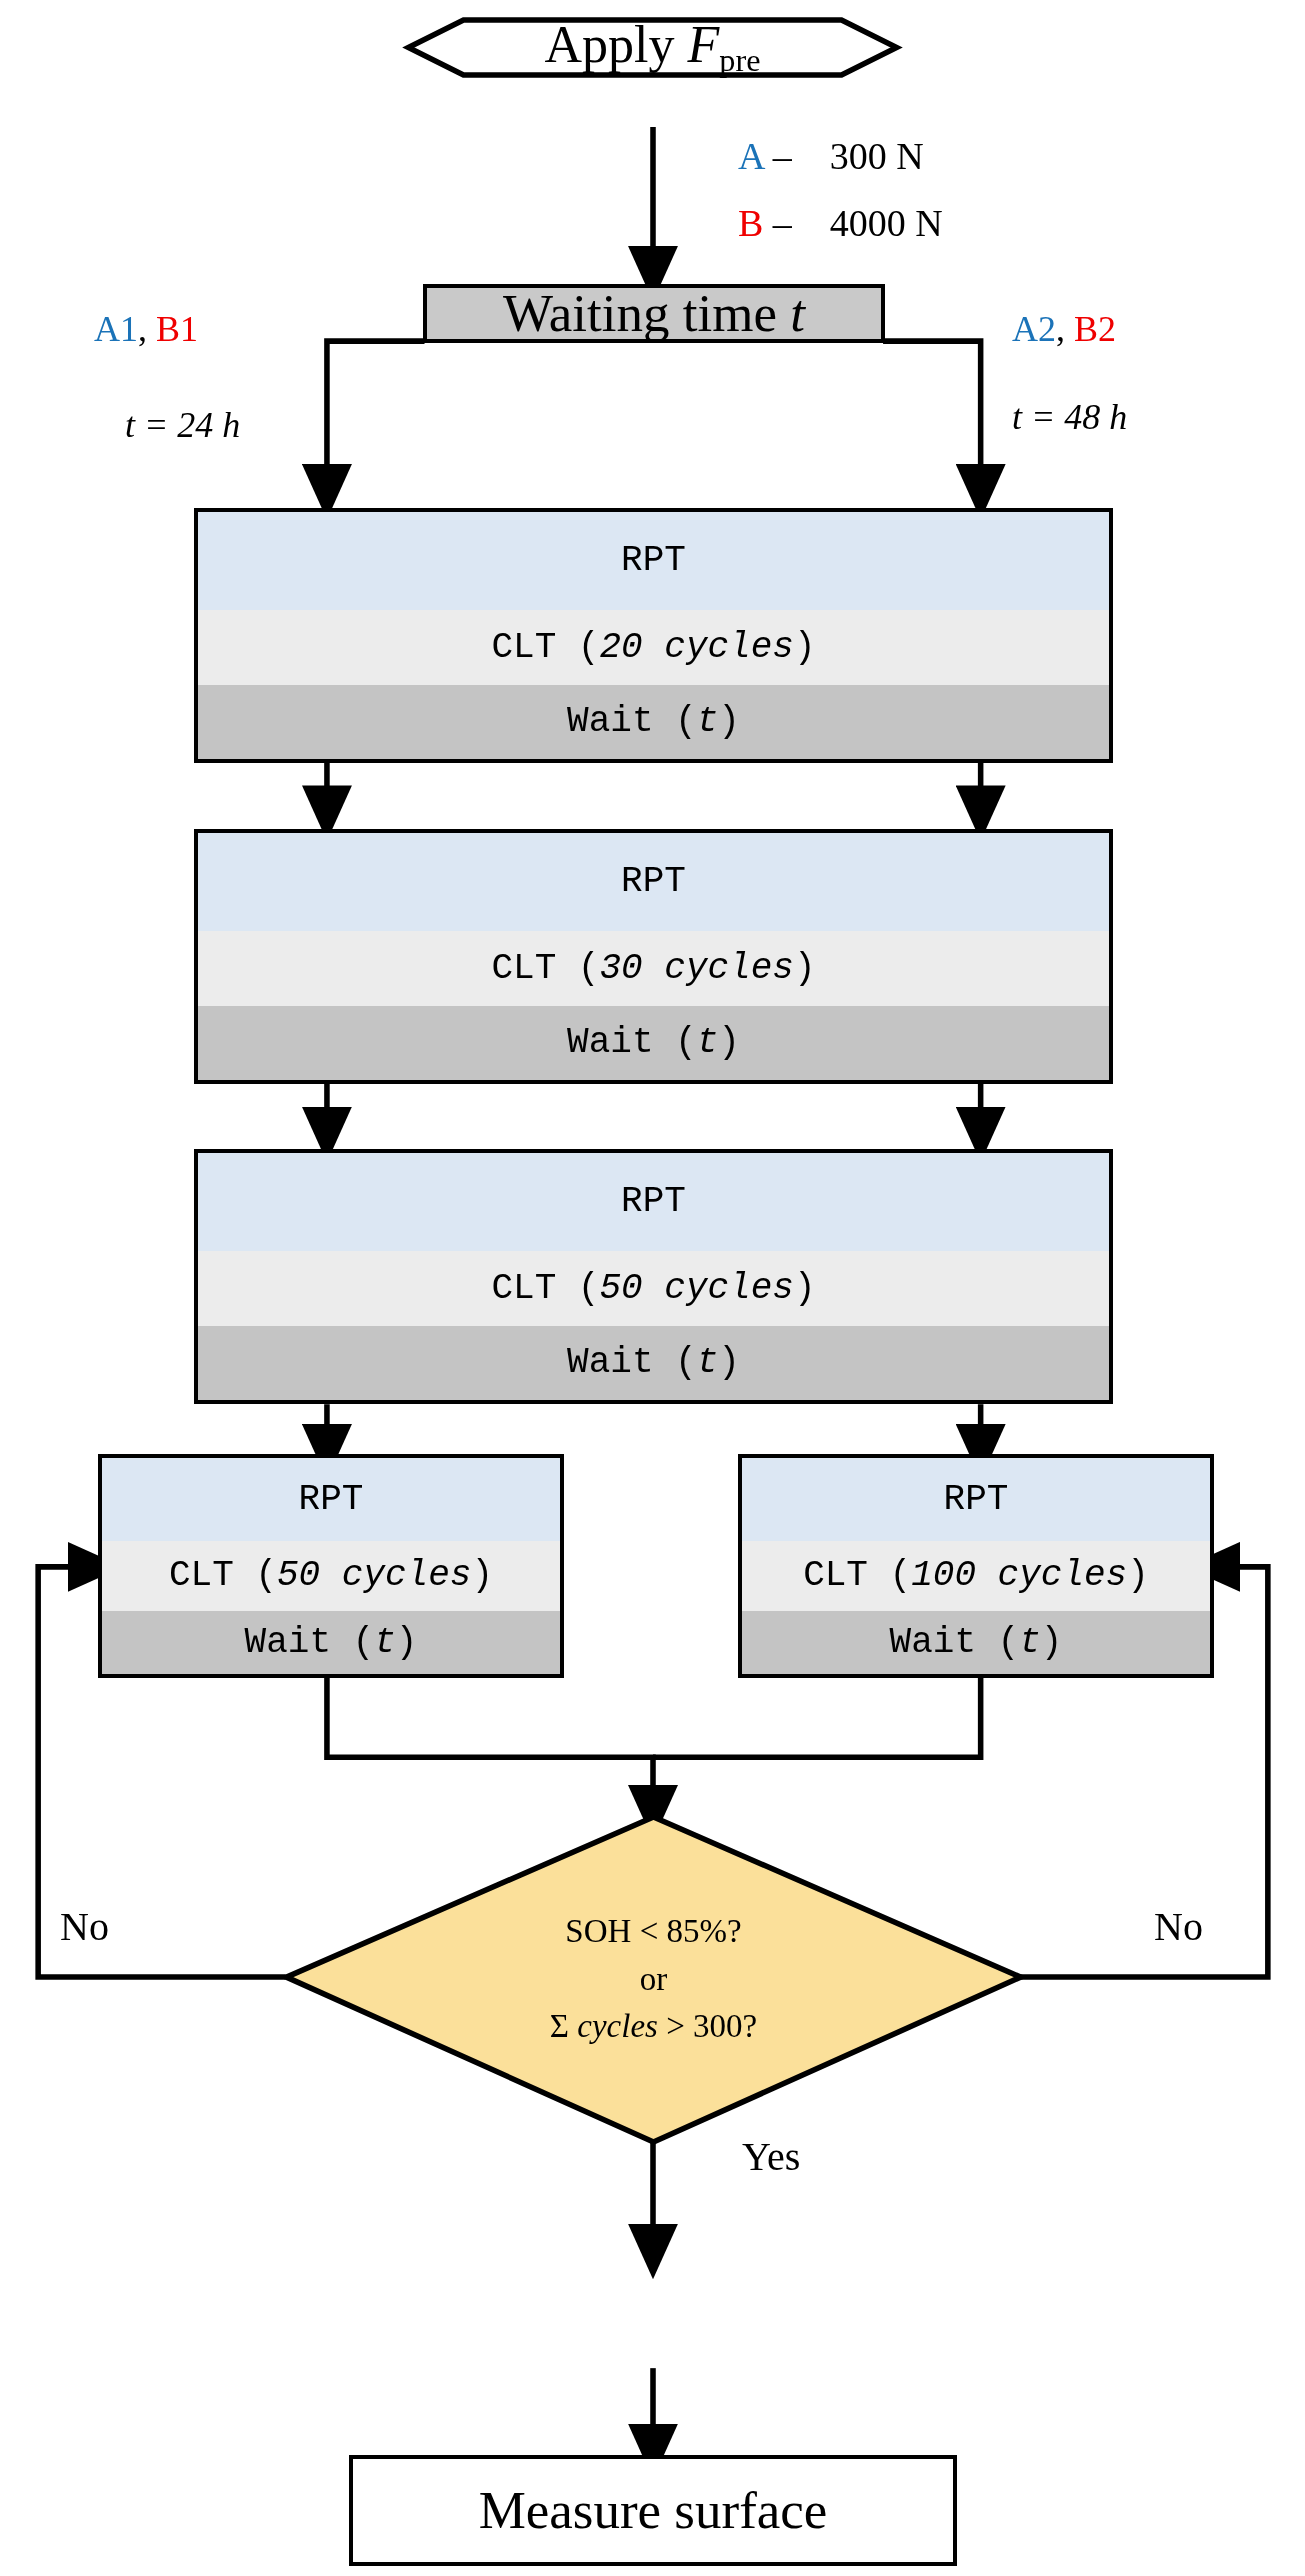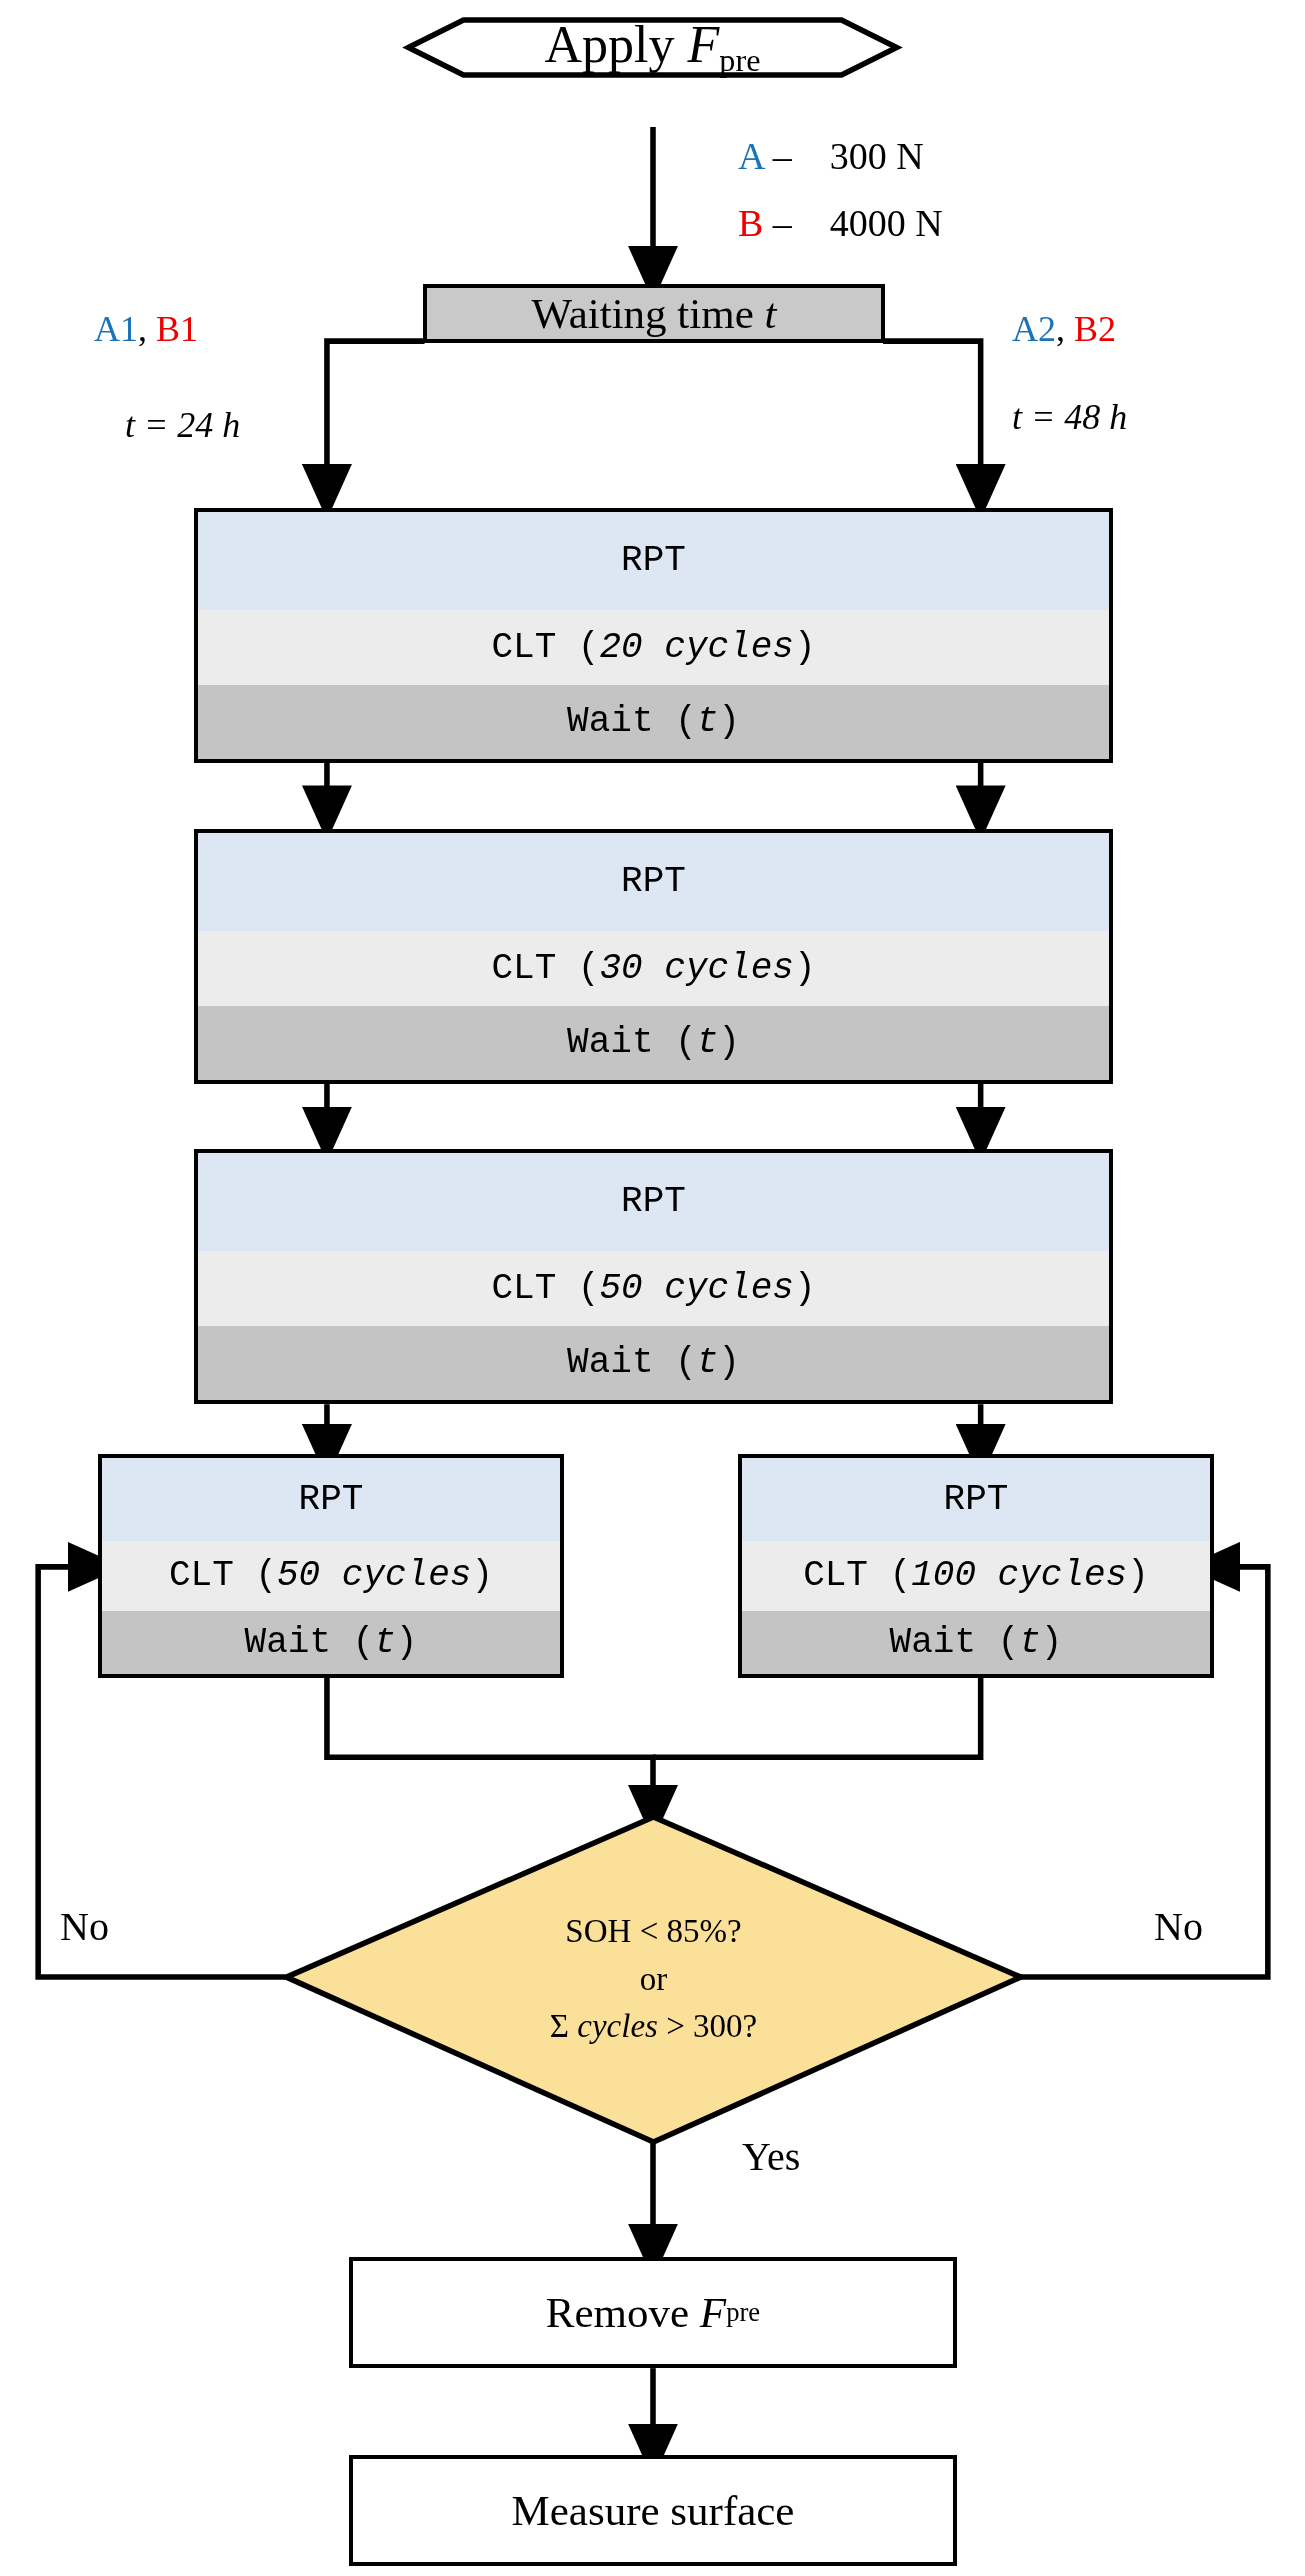--- a/index.html
+++ b/index.html
@@ -9,21 +9,21 @@
 
   .node{position:absolute;box-sizing:border-box;}
 
   
   .hex{display:flex;align-items:center;justify-content:center;}
   .hex .hexsvg{position:absolute;left:0;top:0;}
   .hex .hextxt{position:relative;z-index:2;font-size:52px;line-height:1;}
 
   
   .rect{border:4px solid #000;background:#fff;display:flex;align-items:center;
-        justify-content:center;font-size:43px;line-height:1;}
+        justify-content:center;font-size:53px;line-height:1;}
 
   
   .rect.gray{background:#c9c9c9;}
 
   
   .stack{border:4px solid #000;display:flex;flex-direction:column;background:#fff;}
   .stack .band{display:flex;align-items:center;justify-content:center;
                font-size:36px;line-height:1;white-space:nowrap;font-family:Liberation Mono, monospace;}
   .band.rpt{background:#dce7f3;}
   .band.clt{background:#ececec;}
@@ -224,25 +224,19 @@
         <span class="it">cycles</span>
         <span>&gt; 300?</span>
       </div>
     </div>
   </div>
 
   <div class="lbl fsz-yesno" style="left:60px;top:1904px;">No</div>
   <div class="lbl fsz-yesno" style="left:1154px;top:1904px;">No</div>
   <div class="lbl fsz-yesno" style="left:742px;top:2134px;">Yes</div>
 
-  <div class="node rect" style="left:349px;top:2257px;width:608px;height:111px;">
-    <span>Remove</span>
-    <span>&nbsp;</span>
-    <span class="it">F</span>
-      <span class="sub">pre</span>
-  </div>
 
   <div class="node rect" style="left:349px;top:2455px;width:608px;height:111px;">
     <span>Measure surface</span>
   </div>
 
 </div>
 
 
 </body></html>

